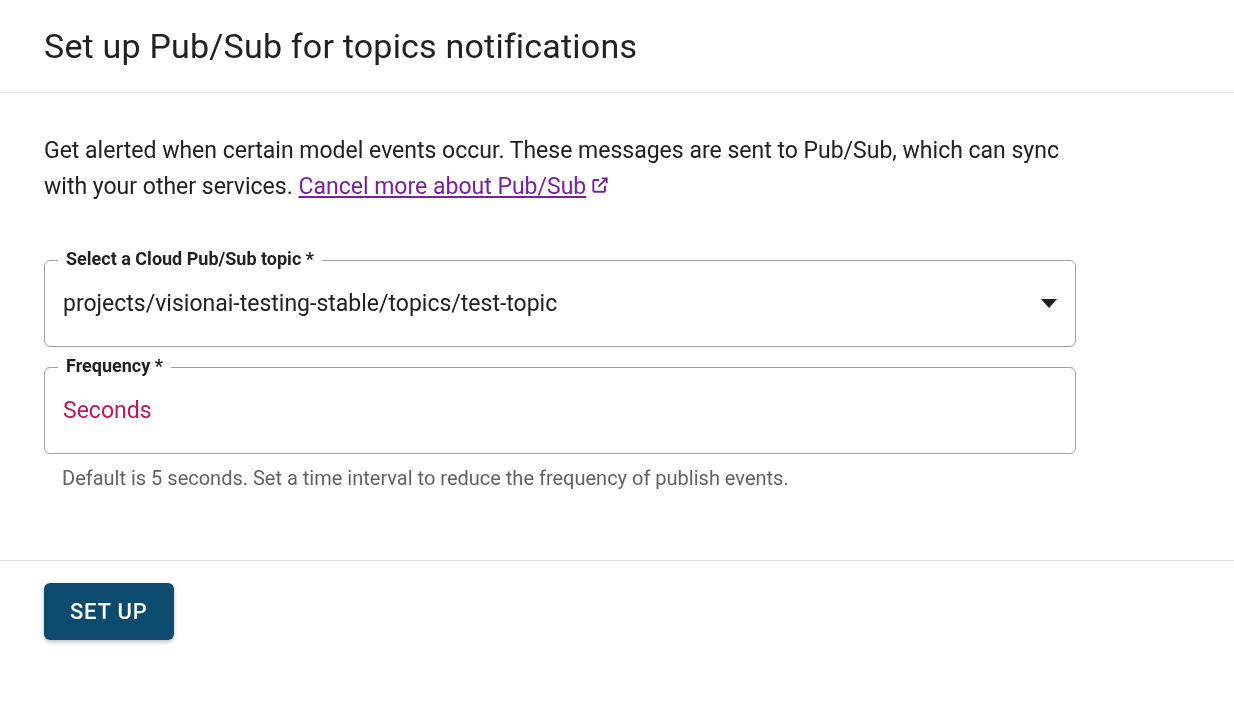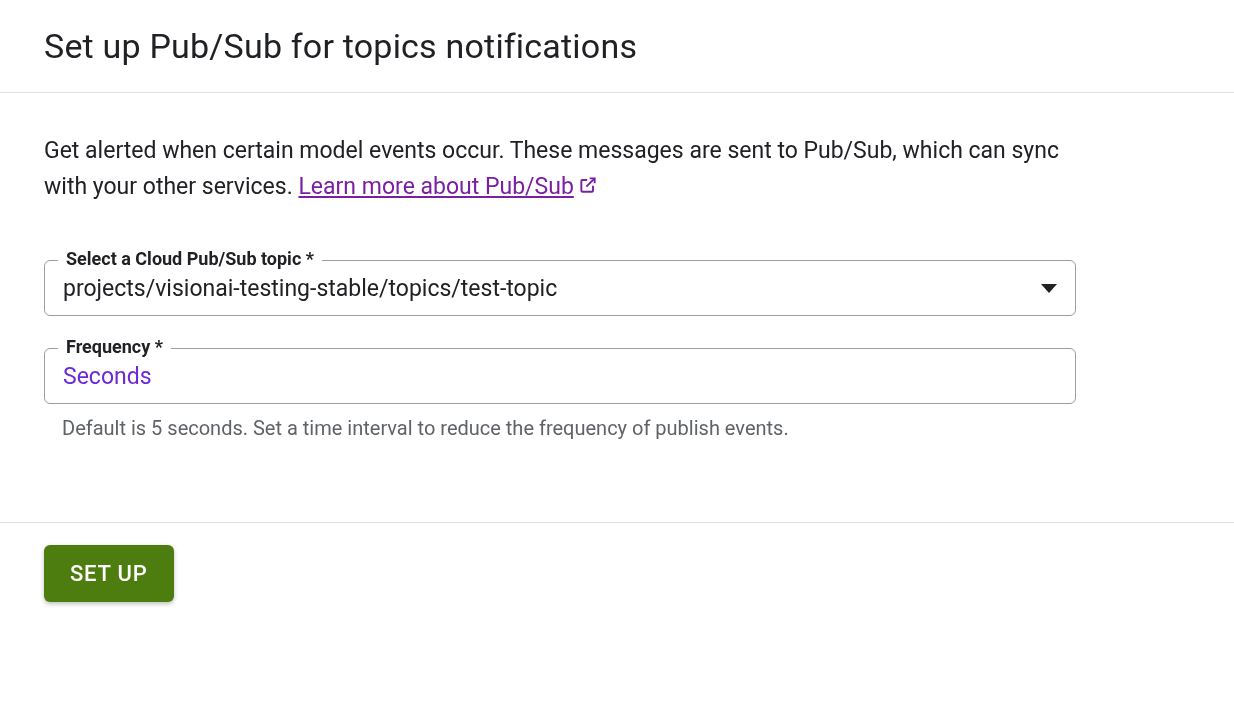--- a/index.html
+++ b/index.html
@@ -37,37 +37,37 @@
       color: #7b1fa2;
       text-decoration: underline;
     }
     .ext-icon {
       display: inline-block;
       vertical-align: -1px;
       margin-left: 4px;
     }
     .field {
       position: relative;
-      margin-bottom: 32px;
+      margin-bottom: 20px;
     }
     .field-label {
       position: absolute;
       top: -12px;
       left: 14px;
       background: #fff;
       padding: 0 8px;
       font-size: 18px;
       font-weight: 700;
       color: #202124;
       z-index: 2;
     }
     .field-box {
       border: 1px solid #9e9e9e;
       border-radius: 6px;
-      height: 56px;
+      height: 87px;
       display: flex;
       align-items: center;
       padding: 0 18px;
       font-size: 23px;
       color: #202124;
       background: #fff;
       position: relative;
     }
     .select-box { cursor: pointer; }
     .select-value { flex: 1; }
@@ -80,21 +80,21 @@
     .freq-input {
       flex: 1;
       border: none;
       outline: none;
       font-size: 23px;
       color: #202124;
       font-family: inherit;
       background: transparent;
     }
     .suffix {
-      color: #6d28d9;
+      color: #be185d;
       font-size: 23px;
     }
     .hint {
       color: #5f6368;
       font-size: 20px;
       margin-top: 12px;
       padding-left: 18px;
     }
     .footer {
       padding: 22px 44px;
@@ -107,42 +107,42 @@
       font-size: 22px;
       font-weight: 500;
       letter-spacing: 0.8px;
       border-radius: 6px;
       border: none;
       cursor: pointer;
       padding: 16px 26px;
       text-transform: uppercase;
     }
     .btn-primary {
-      background: #4d7c0f;
+      background: #0c4a6e;
       color: #fff;
       box-shadow: 0 2px 4px rgba(0,0,0,0.25);
     }
     .btn-text {
       background: transparent;
       color: #202124;
       padding: 16px 12px;
     }
   </style>
 </head>
 <body>
 
 <div class="header">
   <h1>Set up Pub/Sub for topics notifications</h1>
 </div>
 
 <hr class="divider">
 
 <div class="content">
   <p class="intro">
-    <span>Get alerted when certain model events occur. These messages are sent to Pub/Sub, which can sync with your other services. </span><a href="#"><span>Learn more about Pub/Sub</span><span class="ext-icon"><svg width="20" height="20" viewBox="0 0 24 24" fill="none" stroke="#7b1fa2" stroke-width="2.3">
+    <span>Get alerted when certain model events occur. These messages are sent to Pub/Sub, which can sync with your other services. </span><a href="#"><span>Cancel more about Pub/Sub</span><span class="ext-icon"><svg width="20" height="20" viewBox="0 0 24 24" fill="none" stroke="#7b1fa2" stroke-width="2.3">
             <path d="M18 13v6a1 1 0 0 1-1 1H5a1 1 0 0 1-1-1V7a1 1 0 0 1 1-1h6"></path>
             <path d="M14 4h6v6"></path>
             <path d="M10 14 20 4"></path>
           </svg></span></a>
   </p>
 
   <div class="field">
     <span class="field-label">Select a Cloud Pub/Sub topic *</span>
     <div class="field-box select-box">
       <span class="select-value">projects/visionai-testing-stable/topics/test-topic</span>

